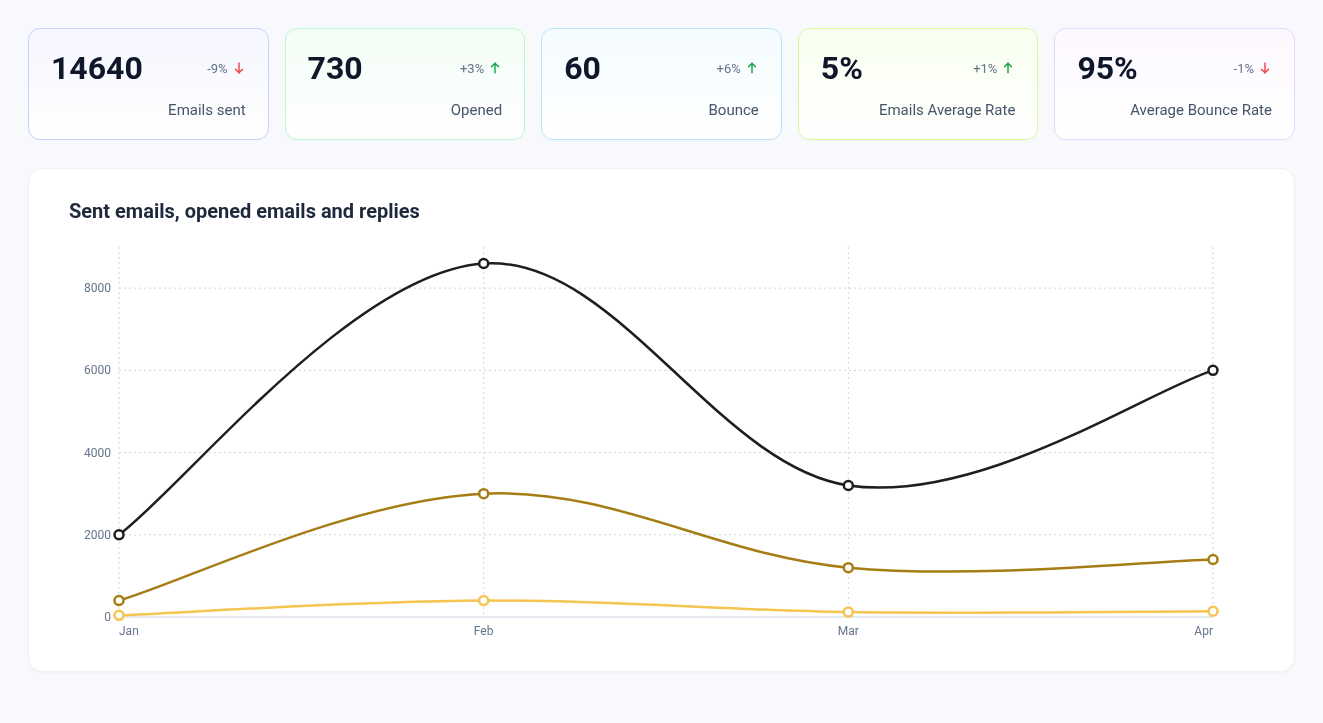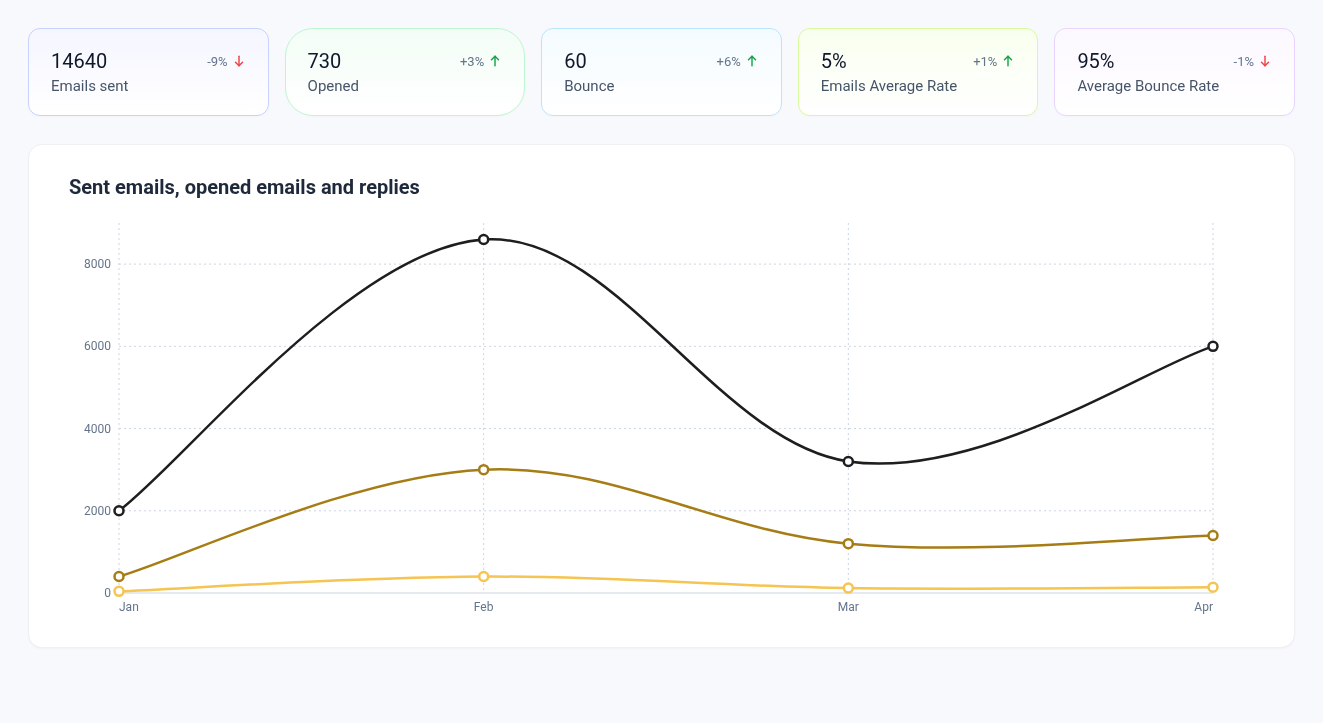--- a/index.html
+++ b/index.html
@@ -17,31 +17,31 @@
   }
   .stat-card {
     flex: 1;
     border-radius: 12px;
     padding: 20px 22px;
     border: 1px solid;
     position: relative;
     box-shadow: 0 1px 2px rgba(0,0,0,0.02);
   }
   .stat-card.indigo { border-color: #c7d2fe; background: linear-gradient(180deg, #f5f6ff 0%, #ffffff 100%); }
-  .stat-card.green  { border-color: #bbf7d0; background: linear-gradient(180deg, #f3fdf6 0%, #ffffff 100%); border-radius: 28px; }
+  .stat-card.green  { border-color: #bbf7d0; background: linear-gradient(180deg, #f3fdf6 0%, #ffffff 100%); }
   .stat-card.blue   { border-color: #bae6fd; background: linear-gradient(180deg, #f4fbff 0%, #ffffff 100%); }
   .stat-card.lime   { border-color: #d9f99d; background: linear-gradient(180deg, #f9ffef 0%, #ffffff 100%); }
   .stat-card.purple { border-color: #e9d5ff; background: linear-gradient(180deg, #fcf8ff 0%, #ffffff 100%); }
   .stat-top { display: flex; justify-content: space-between; align-items: center; }
-  .stat-value { font-size: 20px; font-weight: 400; color: #0f172a; }
+  .stat-value { font-size: 32px; font-weight: 700; color: #0f172a; }
   .stat-delta { display: flex; align-items: center; gap: 4px; font-size: 13px; }
   .stat-delta.up   { color: #16a34a; }
   .stat-delta.down { color: #ef4444; }
   .delta-pct { color: #64748b; }
-  .stat-label { margin-top: 4px; font-size: 15px; color: #475569; }
+  .stat-label { margin-top: 14px; font-size: 15px; color: #475569; text-align: right; }
   .arrow { display: inline-block; width: 14px; height: 14px; }
 
   .chart-card {
     background: #ffffff;
     border: 1px solid #eef0f4;
     border-radius: 14px;
     padding: 30px 40px 24px 40px;
     box-shadow: 0 1px 2px rgba(0,0,0,0.03);
   }
   .chart-title { font-size: 20px; font-weight: 700; color: #1e293b; margin-bottom: 14px; }

